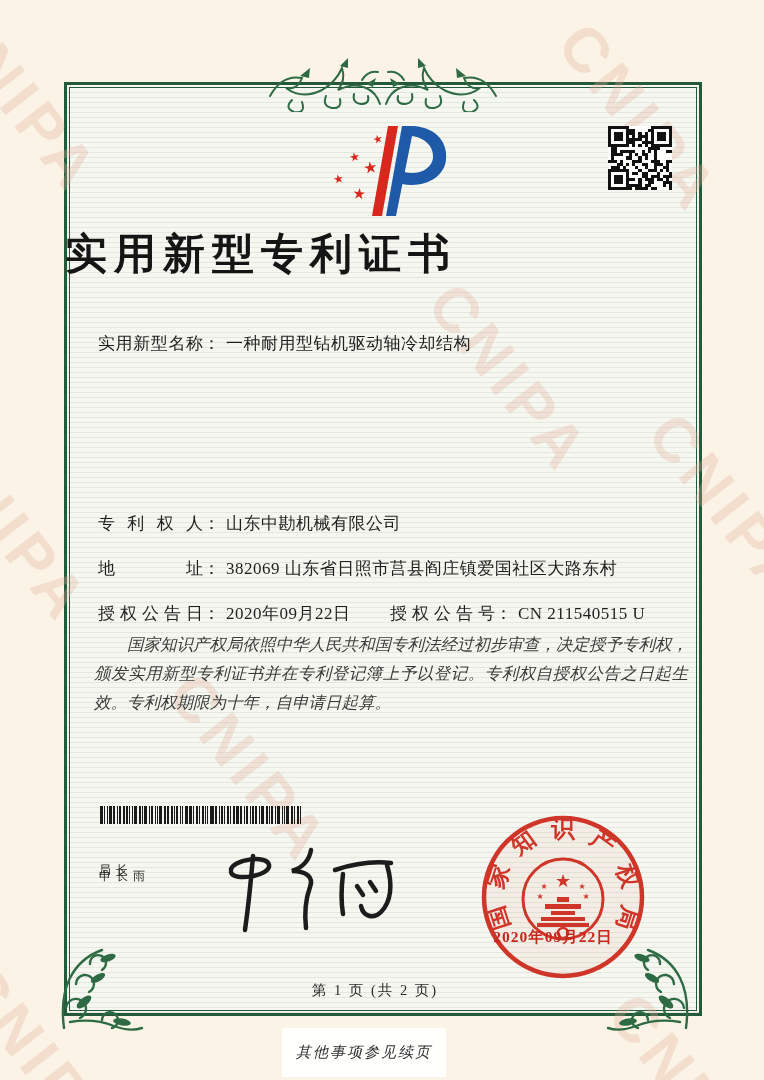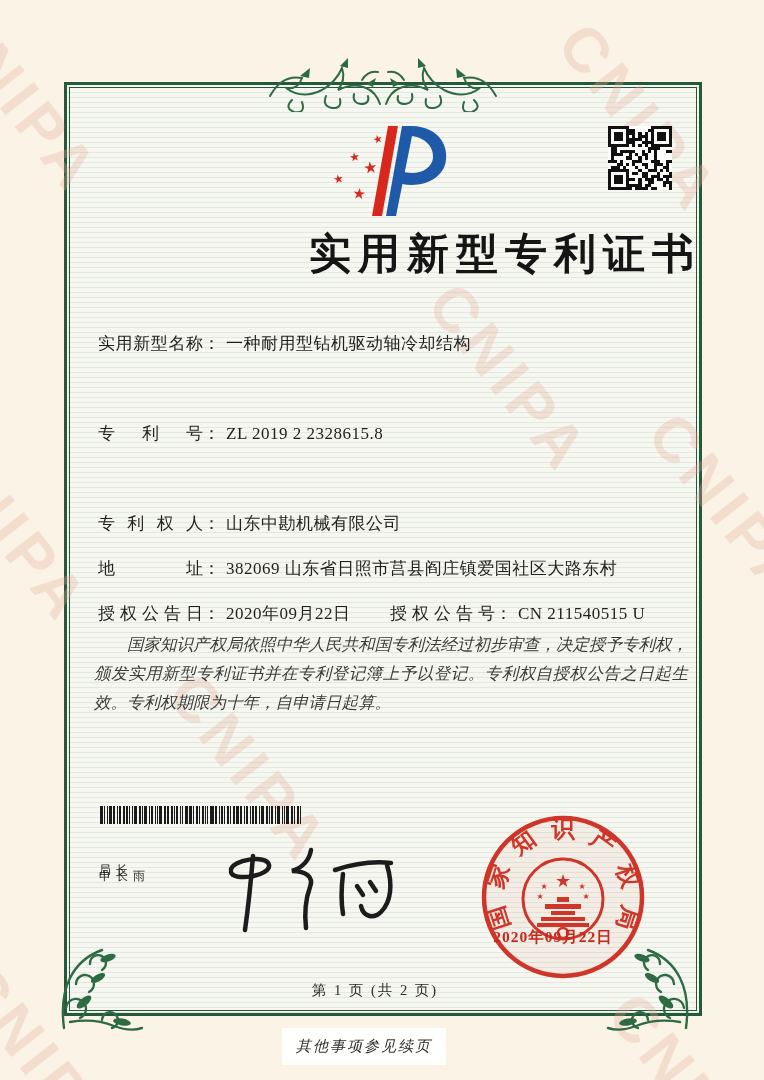--- a/index.html
+++ b/index.html
@@ -25,21 +25,21 @@
   .frame-inner{
     position:absolute;left:2px;top:2px;right:2px;bottom:2px;
     border:1px solid #24593a;
   }
   .content{position:absolute;left:0;top:0;width:764px;height:1080px;z-index:2;}
   .orn{position:absolute;z-index:3;}
   .cert-no{
     position:absolute;left:95px;top:124px;font-size:17px;letter-spacing:2px;color:#222;
   }
   .title{
-    position:absolute;left:65px;top:226px;width:636px;text-align:right;
+    position:absolute;left:65px;top:226px;width:636px;text-align:left;
     font-size:42px;font-weight:bold;letter-spacing:7px;color:#151515;
   }
   .frow{position:absolute;left:98px;width:600px;font-size:17px;color:#1f1f1f;margin-top:10px;}
   .flabel{display:inline-block;width:105px;text-align:justify;text-align-last:justify;vertical-align:top;}
   .fcolon{display:inline-block;margin-right:6px;}
   .fvalue{letter-spacing:0.5px;}
   .fpair2{position:absolute;left:292px;top:0;}
   .paras{
     position:absolute;left:92px;top:628px;width:598px;
     font-size:16.5px;line-height:29px;text-align:justify;color:#3a3a3a;
@@ -52,21 +52,21 @@
   .seal-date{
     position:absolute;left:468px;top:927px;width:170px;text-align:center;z-index:4;
     font-size:15.5px;color:#c6281e;letter-spacing:1px;font-weight:bold;
   }
   .pageno{
     position:absolute;left:65px;top:981px;width:620px;text-align:center;
     font-size:14.5px;letter-spacing:2px;color:#2b2b2b;
   }
   .cont-note{
     position:absolute;left:282px;top:1028px;z-index:3;
-    background:rgba(255,255,255,0.95);padding:9px 14px;
+    background:rgba(255,255,255,0.95);padding:15px 14px;
     font-size:15px;letter-spacing:2px;color:#2f2f2f;font-style:italic;
   }
   .barcode{position:absolute;left:99px;top:806px;}
   .qr{position:absolute;left:608px;top:126px;}
   .logo{position:absolute;left:322px;top:118px;}
 </style>
 </head>
 <body>
 
 <div class="wm" style="left:-20px;top:-10px;">CNIPA</div>
@@ -399,23 +399,20 @@
       <rect x="14" y="20" width="1" height="1" fill="#111"></rect>
       <rect x="15" y="20" width="1" height="1" fill="#111"></rect>
       <rect x="20" y="20" width="1" height="1" fill="#111"></rect>
     </svg>
 
   <div class="title">实用新型专利证书</div>
 
   <div class="frow" style="top:322px">
     <span class="flabel">实用新型名称</span><span class="fcolon">：</span><span class="fvalue">一种耐用型钻机驱动轴冷却结构</span>
   </div>
-  <div class="frow" style="top:412px">
-    <span class="flabel">专利号</span><span class="fcolon">：</span><span class="fvalue">ZL 2019 2 2328615.8</span>
-  </div>
   <div class="frow" style="top:502px">
     <span class="flabel">专利权人</span><span class="fcolon">：</span><span class="fvalue">山东中勘机械有限公司</span>
   </div>
   <div class="frow" style="top:547px">
     <span class="flabel">地址</span><span class="fcolon">：</span><span class="fvalue">382069 山东省日照市莒县阎庄镇爱国社区大路东村</span>
   </div>
   <div class="frow" style="top:592px">
     <span class="flabel">授权公告日</span><span class="fcolon">：</span><span class="fvalue">2020年09月22日</span>
     <span class="fpair2">
       <span class="flabel">授权公告号</span><span class="fcolon">：</span><span class="fvalue">CN 211540515 U</span>

